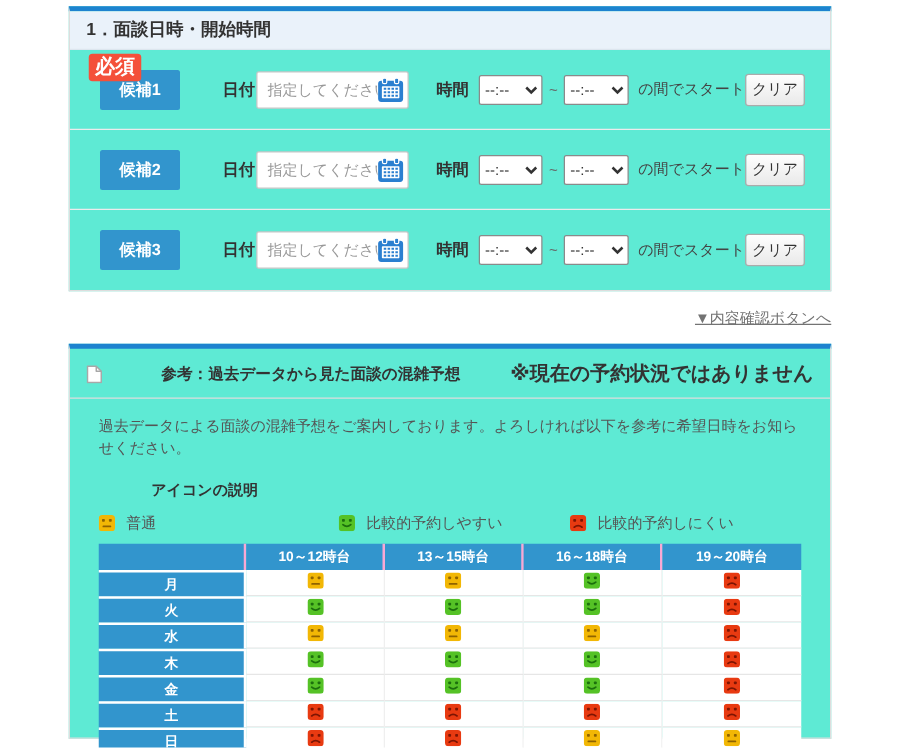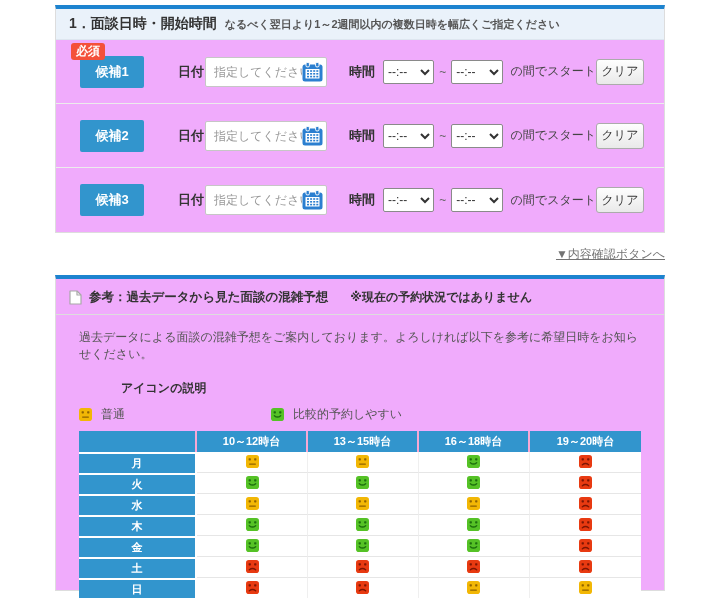--- a/index.html
+++ b/index.html
@@ -2,21 +2,21 @@
 <html><head>
 <meta charset="utf-8">
 <style>
   html,body{margin:0;padding:0;}
   body{
     width:720px;height:598px;position:relative;background:#fff;
     font-family:"Liberation Sans","DejaVu Sans",sans-serif;color:#333;
     overflow:hidden;
   }
   .panel{
-    position:absolute;left:55px;width:610px;background:#f0abfc;
+    position:absolute;left:55px;width:610px;background:#5eead4;
     border:1px solid #ddd;border-top:4px solid #1d83cf;box-sizing:border-box;
   }
   #panel1{top:5px;height:228px;}
   #panel2{top:275px;height:316px;}
 
   
   .p1-header{
     height:31px;background:#eaf2fa;border-bottom:1px solid #dde6ef;
     display:flex;align-items:center;padding:0 13px;box-sizing:border-box;
   }
@@ -27,21 +27,21 @@
     padding:0 20px 0 24px;border-bottom:1px solid #ececec;box-sizing:border-box;
   }
   .cand-row:last-child{border-bottom:none;}
   .cand-btn-wrap{position:relative;width:64px;flex:0 0 64px;}
   .cand-btn{
     width:64px;height:32px;background:#3295cd;color:#fff;border:none;
     border-radius:2px;font-size:13px;font-weight:bold;font-family:inherit;cursor:pointer;
   }
   .req-badge{
     position:absolute;top:-13px;left:-9px;background:#f4503a;color:#fff;
-    font-size:12px;font-weight:bold;padding:1px 5px;border-radius:3px;line-height:1.3;
+    font-size:16px;font-weight:bold;padding:1px 5px;border-radius:3px;line-height:1.3;
   }
   .lbl{font-size:13px;font-weight:bold;color:#333;white-space:nowrap;}
   .lbl-date{margin-left:34px;margin-right:1px;}
   .lbl-time{margin-left:22px;margin-right:8px;}
   .date-box{
     display:inline-flex;align-items:center;justify-content:space-between;
     border:1px solid #c6c6c6;height:30px;width:124px;background:#fff;
     box-sizing:border-box;padding:0 3px 0 8px;border-radius:2px;
   }
   .date-box input{
@@ -62,24 +62,24 @@
     border-radius:3px;font-family:inherit;cursor:pointer;padding:0 1px;
   }
 
   
   .confirm-link{
     position:absolute;top:246px;right:55px;font-size:12px;color:#737373;
     text-decoration:underline;cursor:pointer;
   }
 
   
-  .p2-header{display:flex;align-items:center;padding:10px 13px 8px;}
+  .p2-header{display:flex;align-items:center;padding:10px 13px 8px;gap:40px;}
   .doc-icon{display:inline-flex;margin-right:7px;}
   .p2-title{font-size:12.5px;font-weight:bold;color:#333;}
-  .p2-note{font-size:12px;font-weight:bold;color:#333;margin-left:22px;}
+  .p2-note{font-size:16px;font-weight:bold;color:#333;margin-left:0;}
   .p2-divider{border:none;border-top:1px solid #ddd;margin:0;}
   .p2-body{padding:0 23px;}
   .intro{font-size:12px;color:#555;margin-top:14px;}
   .legend-title{font-size:12px;font-weight:bold;color:#333;margin-top:17px;margin-left:42px;}
   .legend{display:flex;align-items:center;margin-top:9px;}
   .legend-item{display:flex;align-items:center;font-size:12px;color:#555;}
   .legend-item .face{margin-right:9px;}
   .legend-item.li0{width:185px;}
   .legend-item.li1{width:192px;}
   .face{width:13px;height:13px;display:inline-flex;line-height:0;}
@@ -104,21 +104,20 @@
     background:#fff;border-bottom:1px solid #e6e6e6;border-right:1px solid #efefef;
   }
   .forecast td.cell:last-child{border-right:none;}
 </style>
 </head>
 <body>
 
 <div class="panel" id="panel1">
   <div class="p1-header">
     <span class="p1-title">1．面談日時・開始時間</span>
-    <span class="p1-subtitle">なるべく翌日より1～2週間以内の複数日時を幅広くご指定ください</span>
   </div>
 
   <div class="cand-row">
     <span class="cand-btn-wrap">
       <span class="req-badge">必須</span>
       <button class="cand-btn">候補1</button>
     </span>
     <span class="lbl lbl-date">日付</span>
     <span class="date-box">
       <input type="text" placeholder="指定してください" style="">
@@ -265,20 +264,31 @@
         <span class="face">
             <svg width="13" height="13" viewBox="0 0 12 12">
               <rect width="12" height="12" rx="2.6" fill="#55c226"></rect>
               <rect x="2.4" y="2.9" width="2.1" height="2.1" rx="0.6" fill="#1c6f0d"></rect>
               <rect x="7.5" y="2.9" width="2.1" height="2.1" rx="0.6" fill="#1c6f0d"></rect>
               <path d="M3.1 7.1 Q6 9.7 8.9 7.1" fill="none" stroke="#1c6f0d" stroke-width="1.3" stroke-linecap="round"></path>
             </svg>
           </span>
         <span>比較的予約しやすい</span>
       </span>
+      <span class="legend-item li2">
+        <span class="face">
+            <svg width="13" height="13" viewBox="0 0 12 12">
+              <rect width="12" height="12" rx="2.6" fill="#e83a11"></rect>
+              <rect x="2.4" y="2.9" width="2.1" height="2.1" rx="0.6" fill="#7d1503"></rect>
+              <rect x="7.5" y="2.9" width="2.1" height="2.1" rx="0.6" fill="#7d1503"></rect>
+              <path d="M3.1 9 Q6 6.8 8.9 9" fill="none" stroke="#7d1503" stroke-width="1.3" stroke-linecap="round"></path>
+            </svg>
+          </span>
+        <span>比較的予約しにくい</span>
+      </span>
     </div>
 
     <table class="forecast">
       <colgroup>
           <col style="width:21%">
           <col>
           <col>
           <col>
           <col>
         </colgroup>

